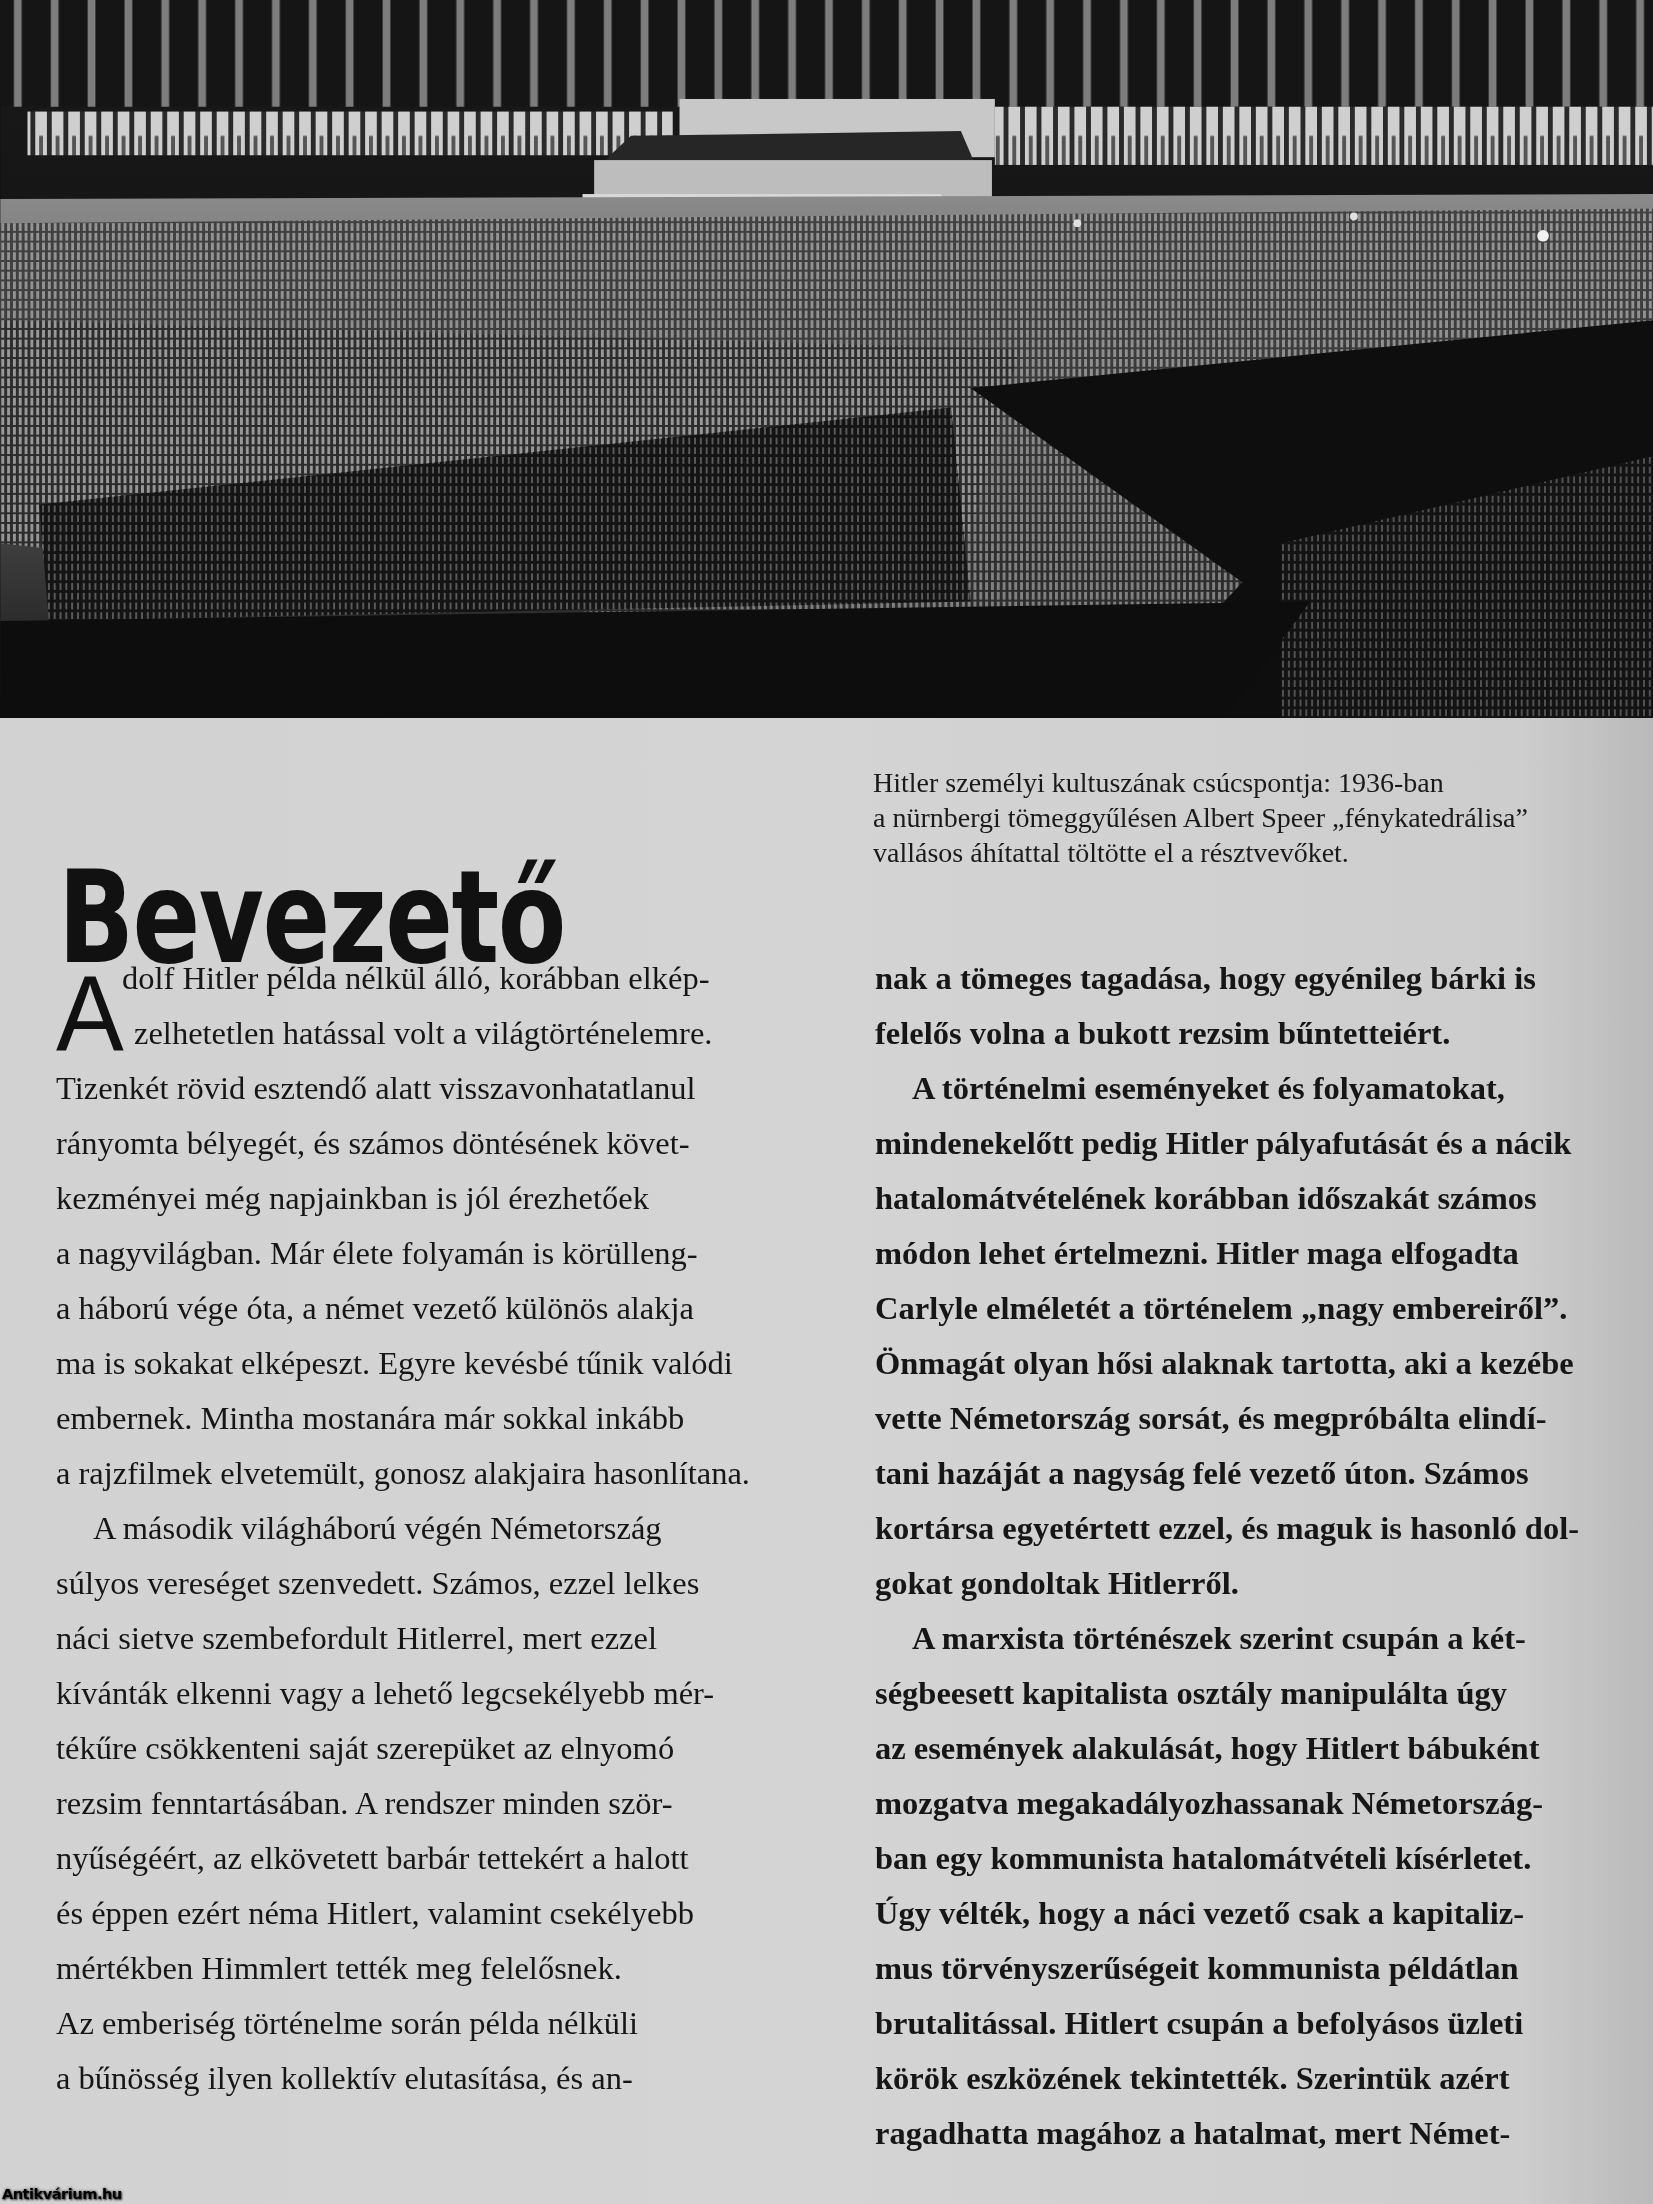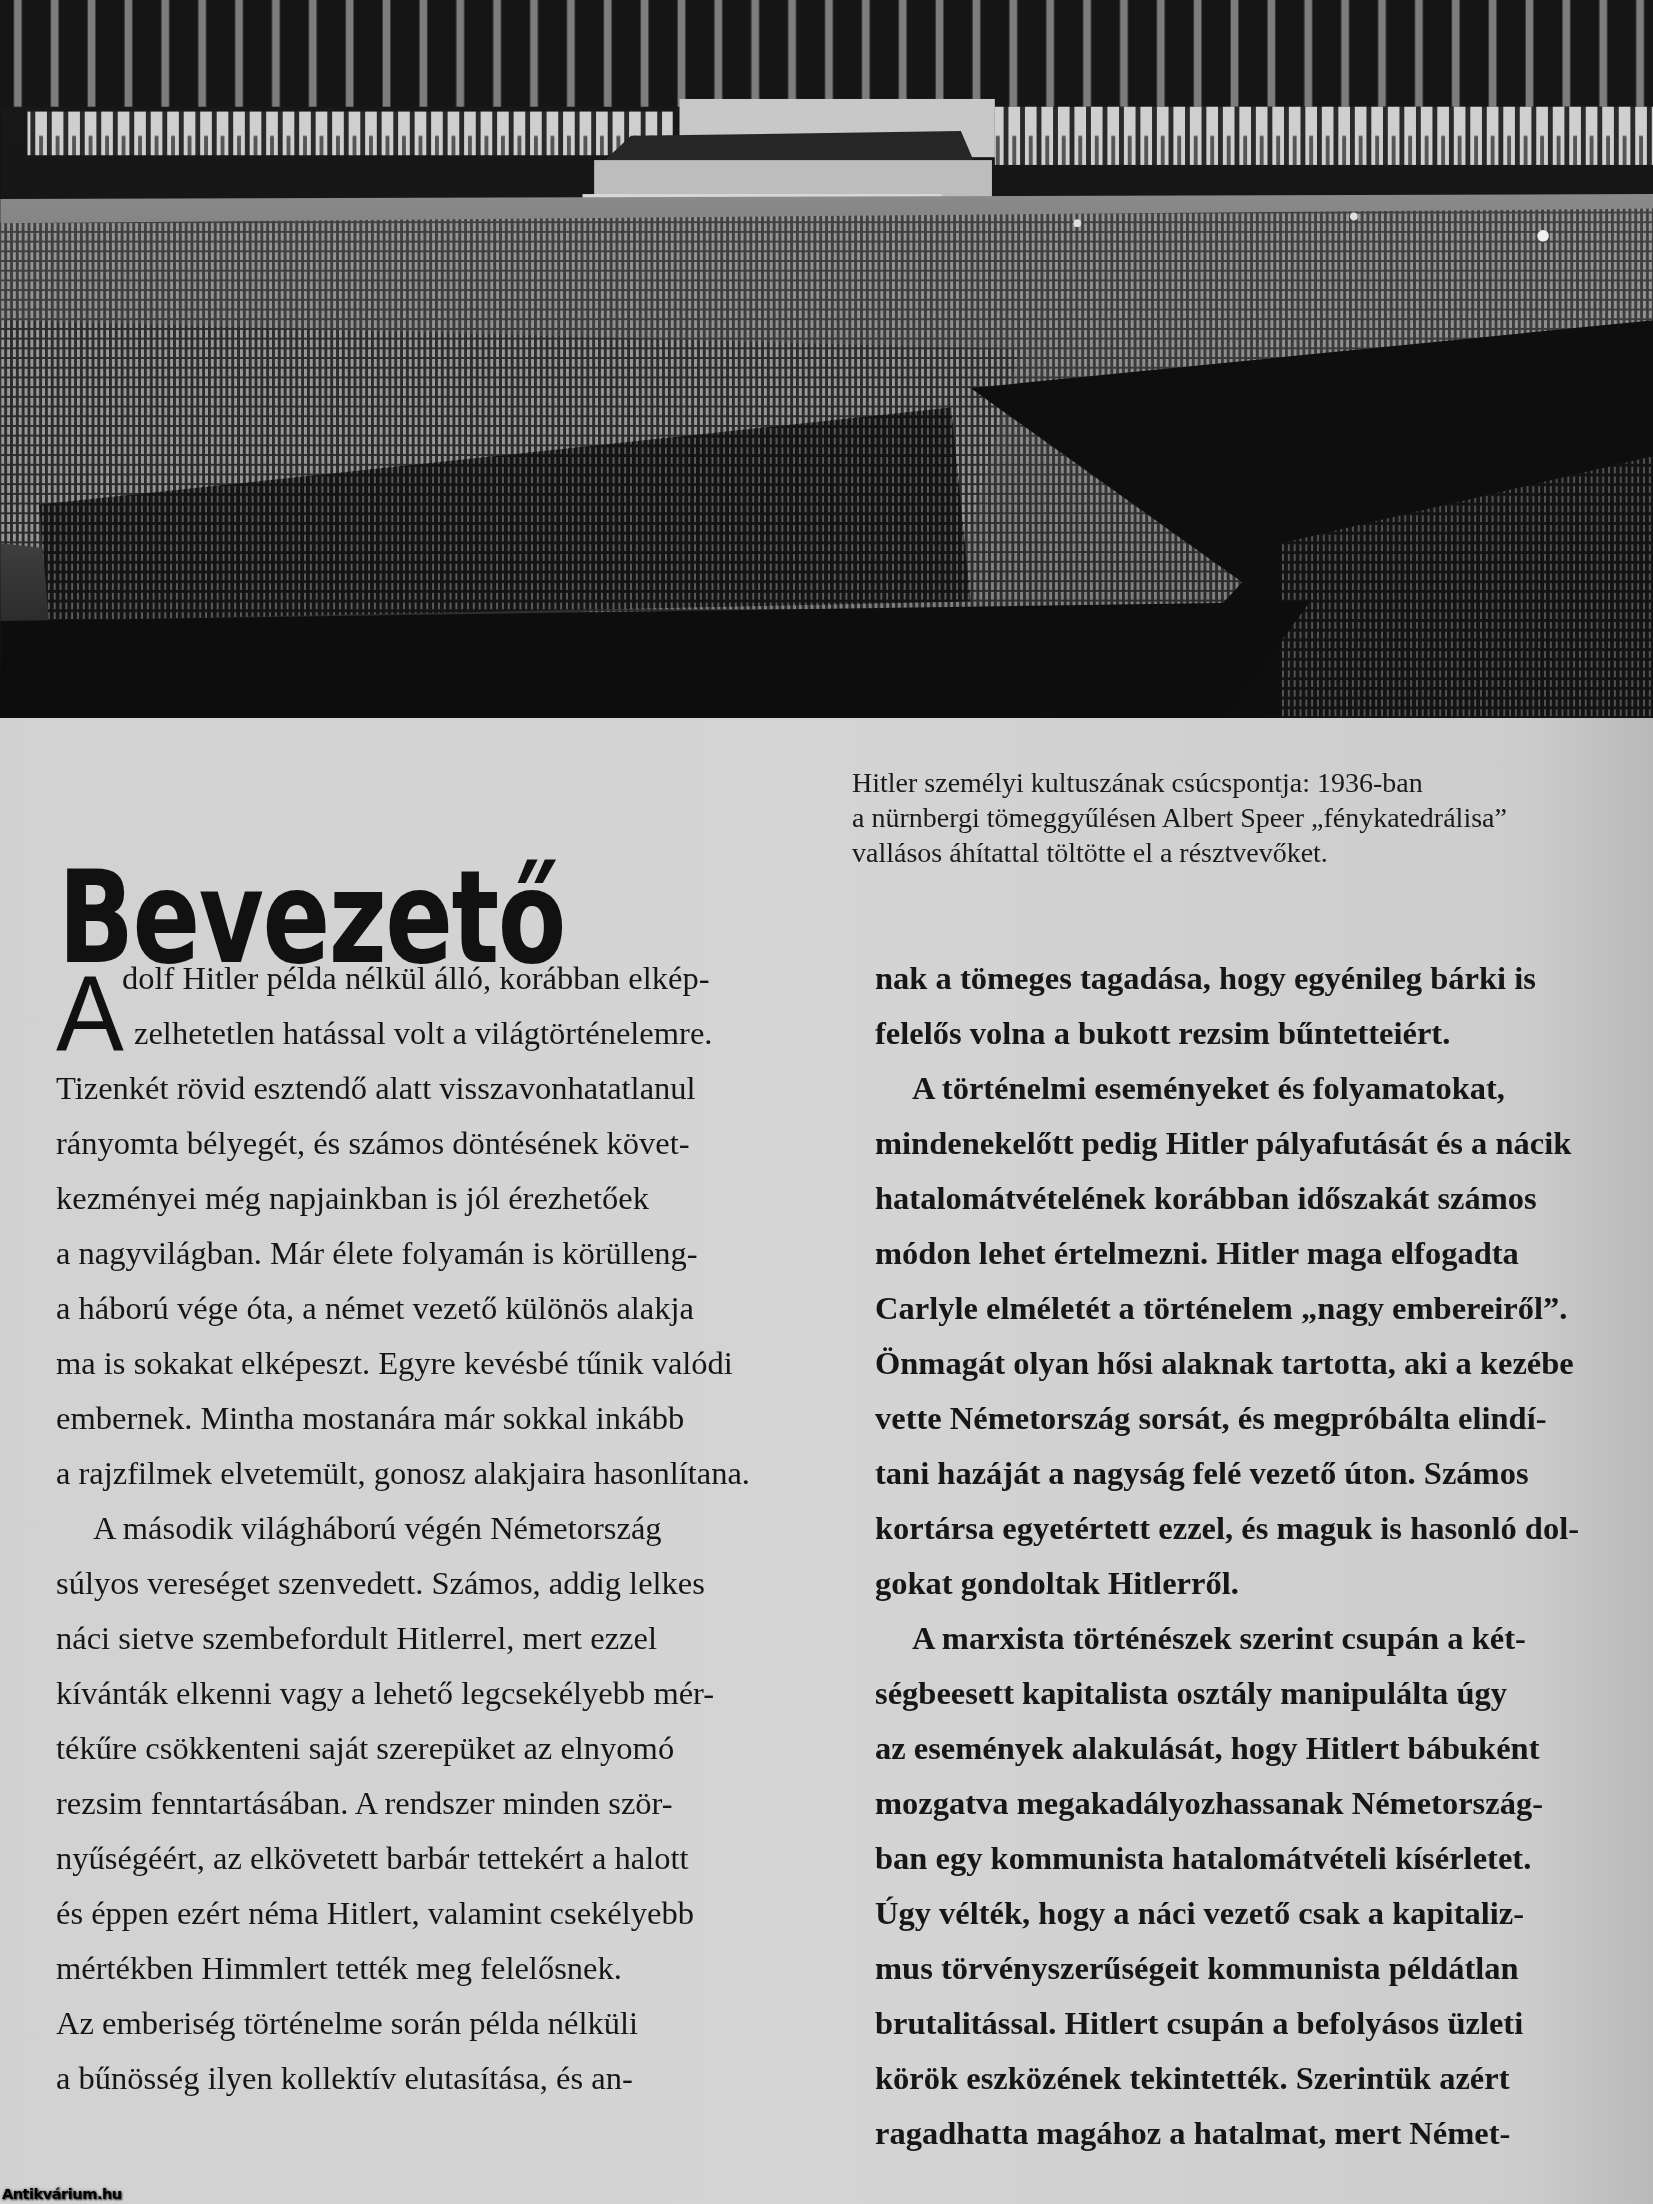--- a/index.html
+++ b/index.html
@@ -22,21 +22,21 @@
     background: linear-gradient(90deg, #d2d2d2 0%, #d4d4d4 50%, #cdcdcd 92%, #b9b9b9 100%);
   }
   .title {
     position: absolute; left: 58px; top: 50px;
     font-family: "DejaVu Sans", "Liberation Sans", sans-serif;
     font-weight: bold; font-size: 128px; line-height: 1;
     letter-spacing: -1.9px; color: #111;
     transform: scaleX(0.78); transform-origin: left top;
   }
   .caption {
-    position: absolute; left: 852px; top: 47px; width: 737px;
+    position: absolute; left: 873px; top: 47px; width: 737px;
     font-size: 28px; line-height: 35px; color: #1a1a1a;
   }
   .caption .cl { display: block; white-space: nowrap; }
   .col {
     position: absolute; top: 233px; width: 767px;
     font-size: 32.5px; line-height: 55px; color: #161616;
   }
   .col-left { left: 56px; }
   .col-right { left: 875px; font-weight: bold; }
   .ln { display: block; white-space: nowrap; height: 55px; }
@@ -135,21 +135,21 @@
     <span class="ln after-cap2">zelhetetlen hatással volt a világtörténelemre.</span>
     <span class="ln">Tizenkét rövid esztendő alatt visszavonhatatlanul</span>
     <span class="ln">rányomta bélyegét, és számos döntésének követ-</span>
     <span class="ln">kezményei még napjainkban is jól érezhetőek</span>
     <span class="ln">a nagyvilágban. Már élete folyamán is körülleng-</span>
     <span class="ln">a háború vége óta, a német vezető különös alakja</span>
     <span class="ln">ma is sokakat elképeszt. Egyre kevésbé tűnik valódi</span>
     <span class="ln">embernek. Mintha mostanára már sokkal inkább</span>
     <span class="ln">a rajzfilmek elvetemült, gonosz alakjaira hasonlítana.</span>
     <span class="ln ind">A második világháború végén Németország</span>
-    <span class="ln">súlyos vereséget szenvedett. Számos, addig lelkes</span>
+    <span class="ln">súlyos vereséget szenvedett. Számos, ezzel lelkes</span>
     <span class="ln">náci sietve szembefordult Hitlerrel, mert ezzel</span>
     <span class="ln">kívánták elkenni vagy a lehető legcsekélyebb mér-</span>
     <span class="ln">tékűre csökkenteni saját szerepüket az elnyomó</span>
     <span class="ln">rezsim fenntartásában. A rendszer minden ször-</span>
     <span class="ln">nyűségéért, az elkövetett barbár tettekért a halott</span>
     <span class="ln">és éppen ezért néma Hitlert, valamint csekélyebb</span>
     <span class="ln">mértékben Himmlert tették meg felelősnek.</span>
     <span class="ln">Az emberiség történelme során példa nélküli</span>
     <span class="ln">a bűnösség ilyen kollektív elutasítása, és an-</span>
   </div>

